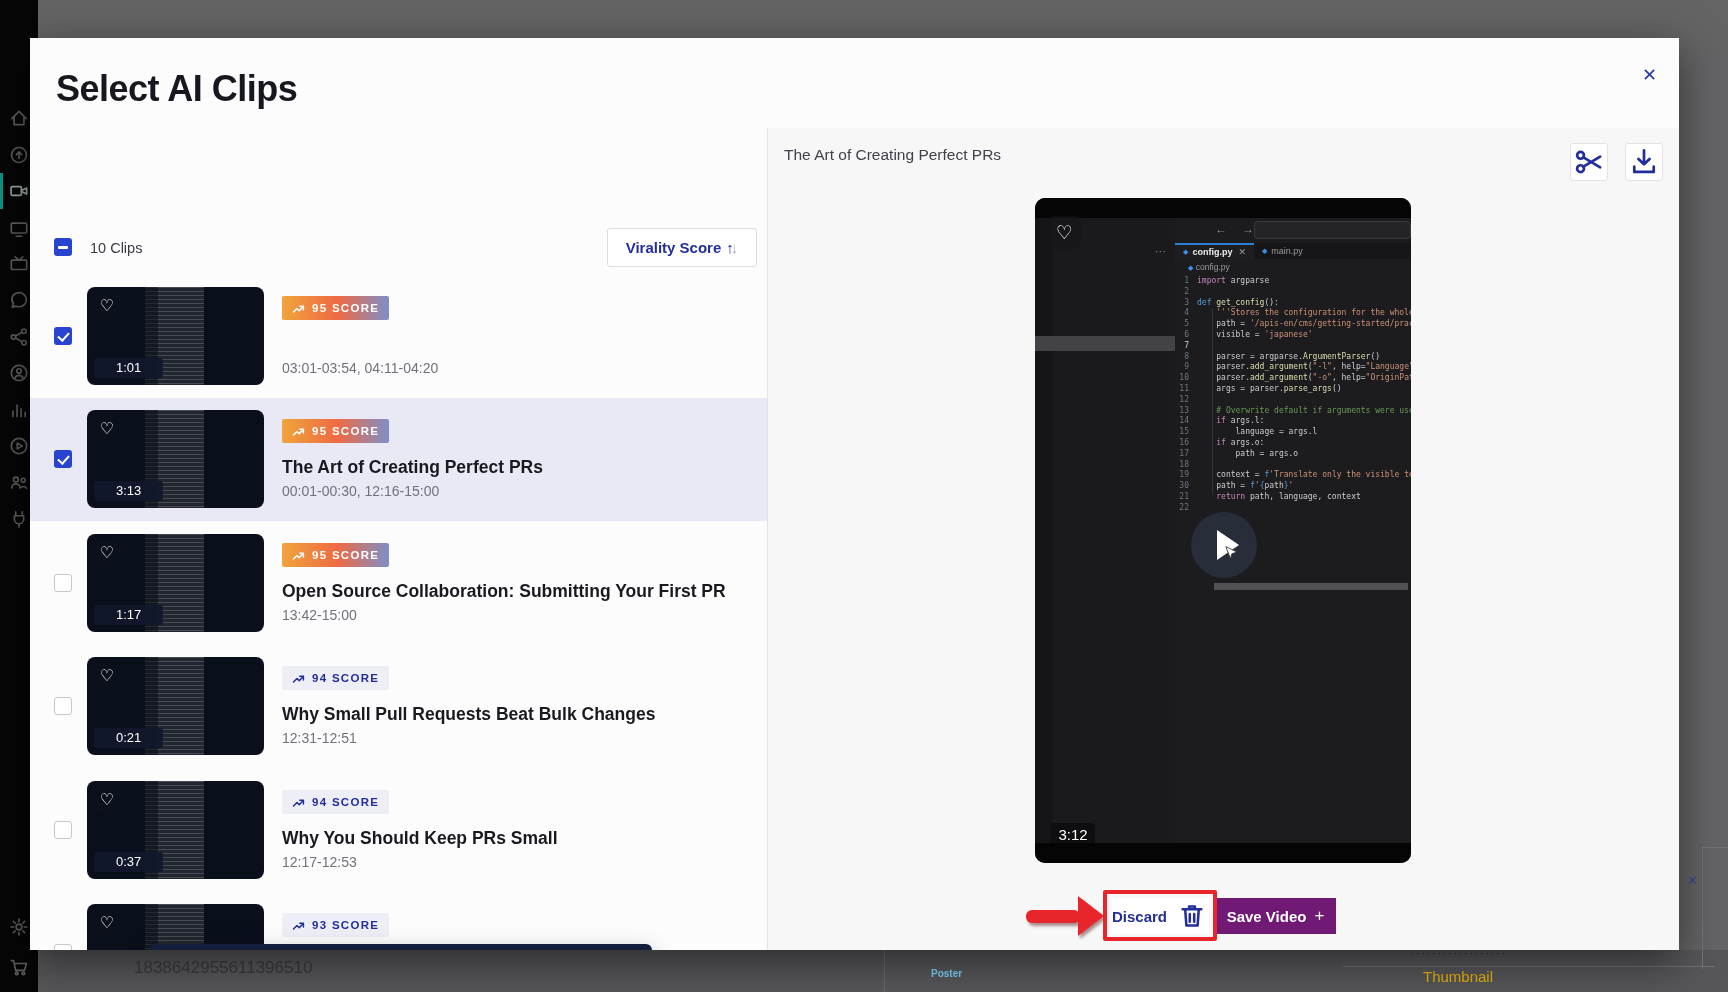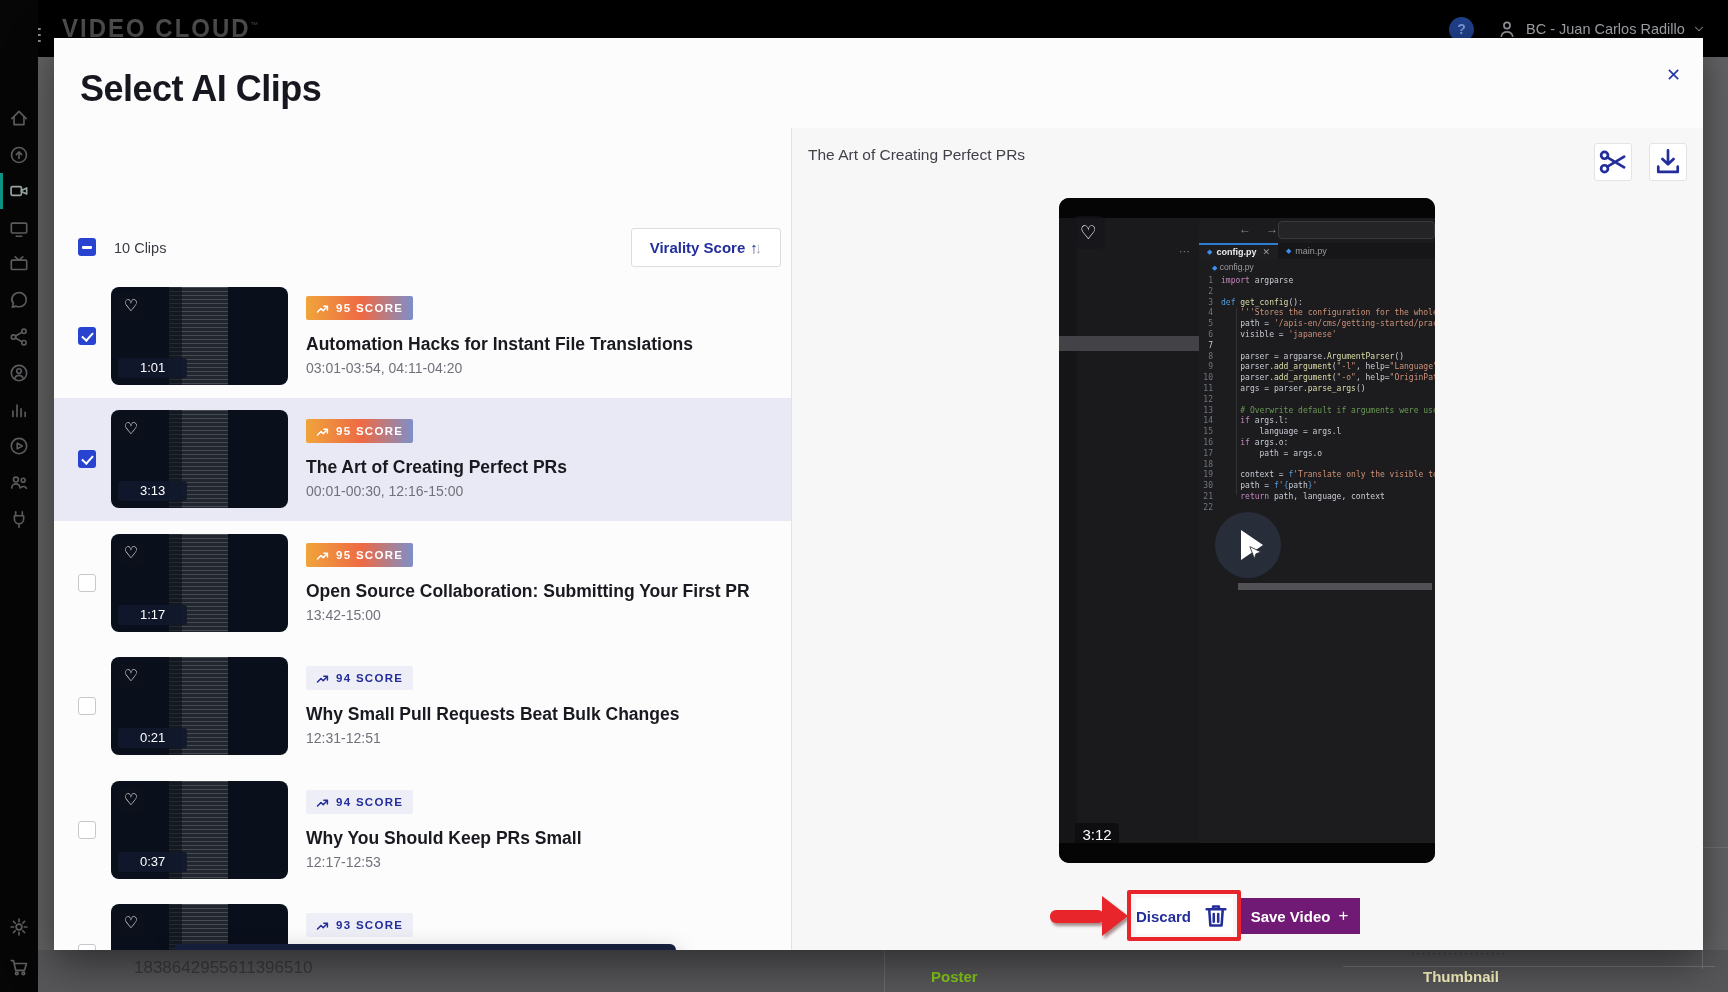--- a/index.html
+++ b/index.html
@@ -24,31 +24,31 @@
   .sidebar { position:absolute; left:0; top:0; width:38px; height:992px; background:#060607; z-index:2; }
   .sb-item { position:absolute; left:8px; width:22px; height:22px; color:#5d5e60; cursor:pointer; }
   .sb-item.active { color:#9ca8a6; }
   .sb-item.active::before { content:""; position:absolute; left:-8px; top:-7px; width:3px; height:36px; background:#0e9384; }
   .sb-item svg { width:100%; height:100%; }
 
   
   .bg-strip { position:absolute; left:38px; top:950px; width:1690px; height:42px; background:#57575a; z-index:1; }
   .bg-id { position:absolute; left:96px; top:8px; color:#3a3a3c; font-size:17px; }
   .bg-vline { position:absolute; left:846px; top:0; width:1px; height:42px; background:#6b6b6d; }
-  .bg-poster { position:absolute; left:893px; top:18px; color:#84cc16; font-size:15px; font-weight:bold; }
-  .bg-thumb-label { position:absolute; left:1385px; top:18px; color:#fef9c3; font-size:15px; font-weight:bold; }
+  .bg-poster { position:absolute; left:893px; top:18px; color:#7dd3fc; font-size:10px; font-weight:bold; }
+  .bg-thumb-label { position:absolute; left:1385px; top:18px; color:#eab308; font-size:15px; font-weight:normal; }
   .bg-dots { position:absolute; left:1373px; top:-2px; color:#2e2e30; font-size:10px; letter-spacing:2px; }
   .bg-box-line-h { position:absolute; left:1305px; top:16px; width:372px; height:1px; background:#747476; }
   .bg-right { position:absolute; left:1687px; top:57px; width:41px; height:893px; background:#646466; z-index:1; }
   .bg-close { position:absolute; left:0px; top:816px; color:#3d4a8c; font-size:13px; }
   .bg-r-vline { position:absolute; left:15px; top:790px; width:1px; height:122px; background:#757577; }
   .bg-r-hline { position:absolute; left:15px; top:790px; width:26px; height:1px; background:#757577; }
 
   
-  .modal { position:absolute; left:54px; top:38px; width:1649px; height:912px; background:#fcfcfd;
+  .modal { position:absolute; left:30px; top:38px; width:1649px; height:912px; background:#fcfcfd;
     box-shadow:0 12px 40px rgba(0,0,0,.5); z-index:5; overflow:hidden; }
   .m-title { position:absolute; left:26px; top:30px; font-size:36px; font-weight:800; color:#17171f; letter-spacing:-0.5px; }
   .m-close { position:absolute; left:1612px; top:26px; font-size:18px; color:#2b3aa6; cursor:pointer; }
 
   
   .list-col { position:absolute; left:0; top:90px; width:737px; height:822px; }
   .col-divider { position:absolute; left:737px; top:90px; width:1px; height:822px; background:#e2e2e7; }
   .list-header-cb { position:absolute; left:24px; top:110px; width:18px; height:18px; border-radius:3px;
     background:#2743d0; cursor:pointer; }
   .list-header-cb::after { content:""; position:absolute; left:4px; top:8px; width:10px; height:2.5px; background:#fff; border-radius:1px; }
@@ -159,41 +159,20 @@
     filter:drop-shadow(2px 3px 1.5px rgba(70,10,10,.45)); pointer-events:none; }
   .red-arrow .shaft { position:absolute; left:0; top:14px; width:54px; height:13px; background:#e8252b; border-radius:6px; }
   .red-arrow .head { position:absolute; left:52px; top:0; width:0; height:0;
     border-left:26px solid #e8252b; border-top:20px solid transparent; border-bottom:20px solid transparent; }
 </style>
 </head>
 <body>
 
 <div class="stage">
 
-  <div class="topbar">
-    <div class="hamburger">
-        <i></i>
-        <i></i>
-        <i></i>
-      </div>
-    <div class="logo"><span>VIDEO CLOUD</span><sup>™</sup></div>
-    <div class="help-btn">?</div>
-    <span class="tb-person">
-        <svg viewBox="0 0 20 20" fill="none" stroke="currentColor" stroke-width="1.5" stroke-linecap="round" stroke-linejoin="round" style="width:100%;height:100%;display:block">
-          <circle cx="10" cy="6.8" r="2.8"></circle>
-          <path d="M4.8 16.6a5.4 5.4 0 0 1 10.4 0"></path>
-        </svg>
-      </span>
-    <span class="tb-user">BC - Juan Carlos Radillo</span>
-    <span class="tb-chev">
-        <svg viewBox="0 0 20 20" fill="none" stroke="currentColor" stroke-width="1.5" stroke-linecap="round" stroke-linejoin="round" style="width:100%;height:100%;display:block">
-          <path d="m5 7.5 5 5 5-5"></path>
-        </svg>
-      </span>
-  </div>
 
   <nav class="sidebar" id="sidebar">
       <div class="sb-item" style="top: 107px;">
         <svg viewBox="0 0 20 20" fill="none" stroke="currentColor" stroke-width="1.5" stroke-linecap="round" stroke-linejoin="round" style="width:100%;height:100%;display:block">
           <path d="M3.5 10.5 10 4l6.5 6.5"></path>
           <path d="M5.5 9v7h9V9"></path>
         </svg>
       </div>
       <div class="sb-item" style="top: 144px;">
         <svg viewBox="0 0 20 20" fill="none" stroke="currentColor" stroke-width="1.5" stroke-linecap="round" stroke-linejoin="round" style="width:100%;height:100%;display:block">
@@ -313,21 +292,20 @@
             </div>
             <div class="score-badge gradient">
               <span style="width:14px;height:12px;display:inline-block">
                 <svg viewBox="0 0 14 12" fill="none" stroke="currentColor" stroke-width="1.5" stroke-linecap="round" stroke-linejoin="round" style="width:100%;height:100%;display:block">
                   <path d="M1.5 10 5 6.5l2.2 2.2L11 4.8"></path>
                   <path d="M7.8 4.3h3.6v3.6"></path>
                 </svg>
               </span>
               <span>95 SCORE</span>
             </div>
-            <div class="row-title">Automation Hacks for Instant File Translations</div>
             <div class="row-sub">03:01-03:54, 04:11-04:20</div>
           </div>
           <div class="clip-row hl" style="top: 270px;">
             <div class="row-cb on"></div>
             <div class="thumb">
               <div class="code-strip"></div>
               <div class="thumb-heart">♡</div>
               <div class="thumb-dur">3:13</div>
             </div>
             <div class="score-badge gradient">

